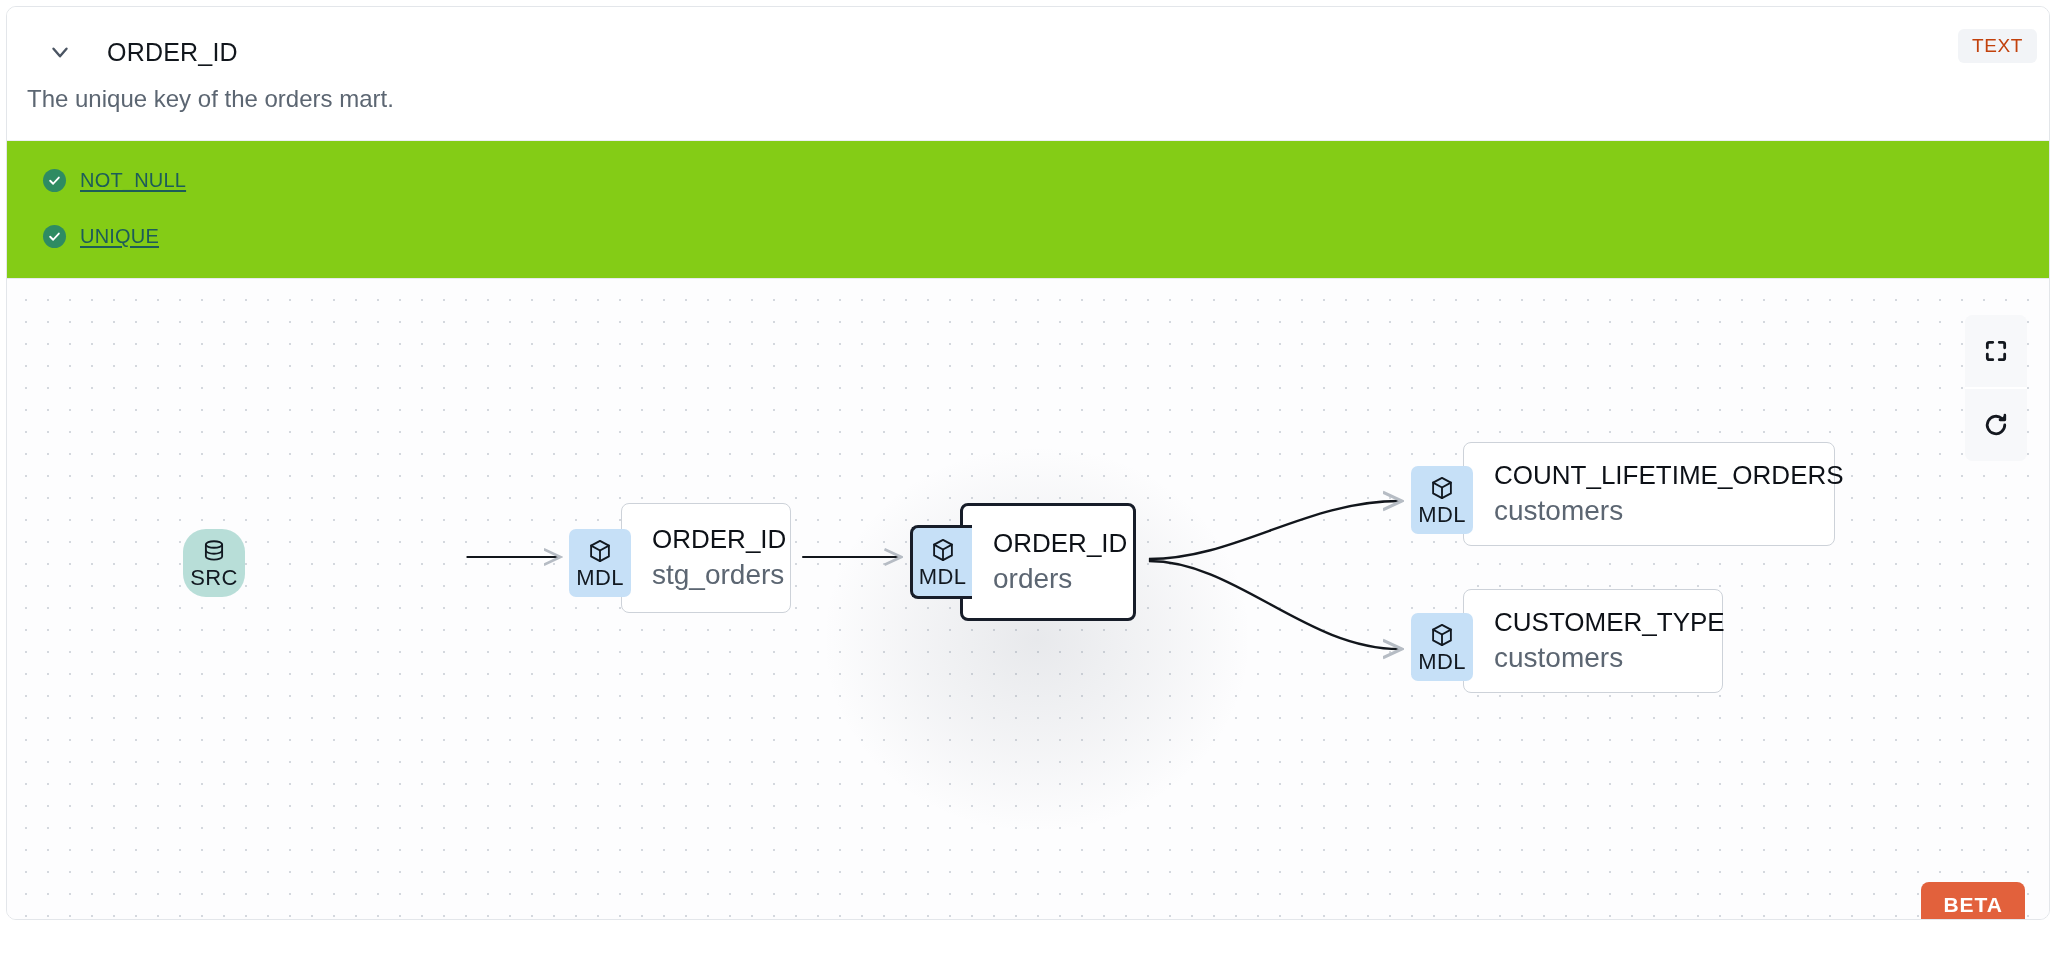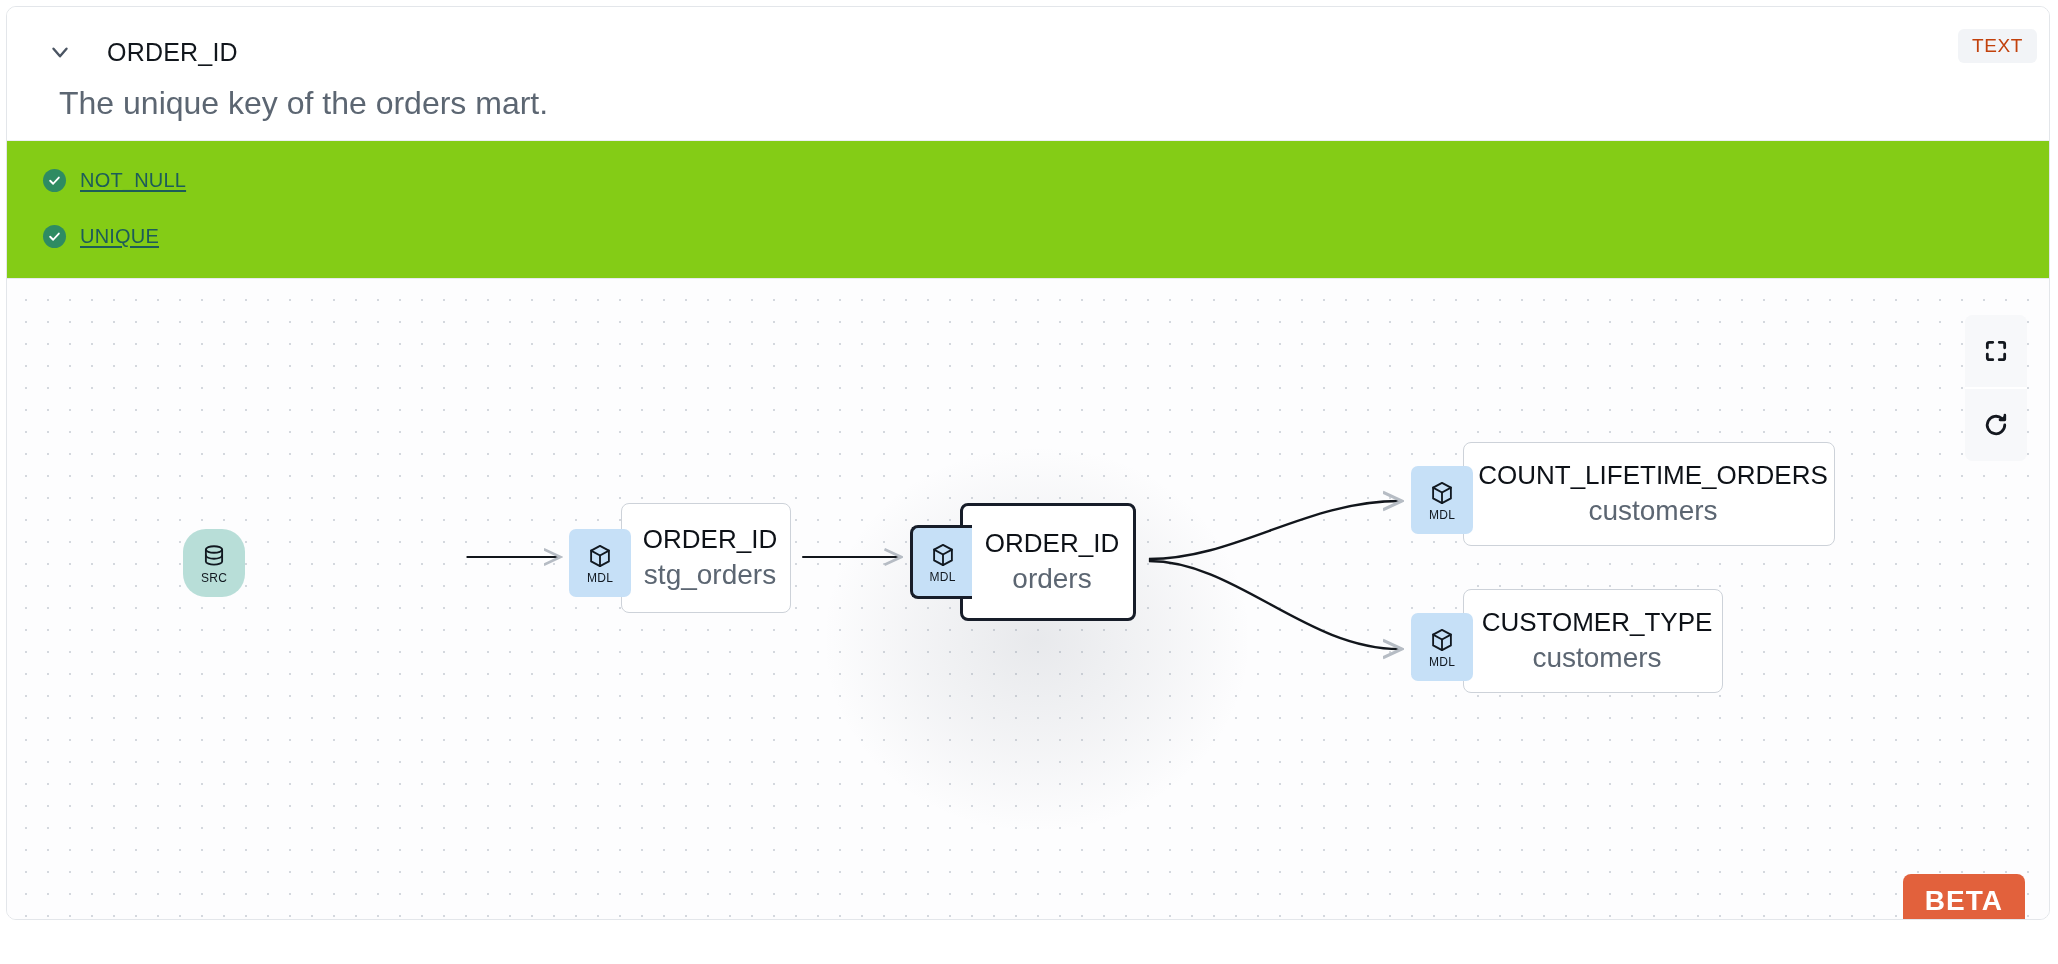--- a/index.html
+++ b/index.html
@@ -72,23 +72,23 @@
     line-height: 34px;
     border-radius: 6px;
     background: #f2f4f7;
     color: #c2410c;
     font-size: 19px;
     letter-spacing: 0.6px;
     white-space: nowrap;
   }
   .description {
     position: absolute;
-    left: 52px;
+    left: 20px;
     top: 78px;
-    font-size: 32px;
+    font-size: 24px;
     color: #5c6672;
     white-space: nowrap;
   }
 
   
   .tests {
     position: absolute;
     left: 0;
     top: 133px;
     width: 100%;
@@ -172,38 +172,37 @@
     align-items: center;
     justify-content: center;
     gap: 1px;
     position: relative;
     z-index: 1;
     box-sizing: border-box;
   }
   .node-tag.src { background: #b8ded8; border-radius: 23px; }
   .node-tag.mdl { background: #c6e0f7; }
   .node-tag .tag-text {
-    font-size: 12px;
+    font-size: 22px;
     color: #111820;
     letter-spacing: 0.3px;
     line-height: 1;
   }
   .node-tag svg { display: block; margin-bottom: 2px; }
   .node-body {
     margin-left: -10px;
     background: #ffffff;
     border: 1px solid #cdd2d9;
     border-radius: 8px;
     padding: 14px 22px 14px 30px;
     box-sizing: border-box;
     display: flex;
     flex-direction: column;
     justify-content: center;
     gap: 4px;
-    align-items: center;
   }
   .node-name {
     font-size: 26px;
     color: #0d1117;
     white-space: nowrap;
     line-height: 1.15;
   }
   .node-sub {
     font-size: 28px;
     color: #5c6672;
@@ -269,21 +268,21 @@
   .ctrl-btn + .ctrl-btn { border-top: 2px solid #ffffff; }
   .ctrl-btn svg { display: block; }
 
   .beta-badge {
     position: absolute;
     right: 24px;
     bottom: 28px;
     padding: 11px 22px;
     background: #e2613c;
     color: #ffffff;
-    font-size: 28px;
+    font-size: 21px;
     font-weight: bold;
     letter-spacing: 1px;
     border-radius: 8px;
     cursor: pointer;
     white-space: nowrap;
   }
 </style>
 </head>
 <body>
 

